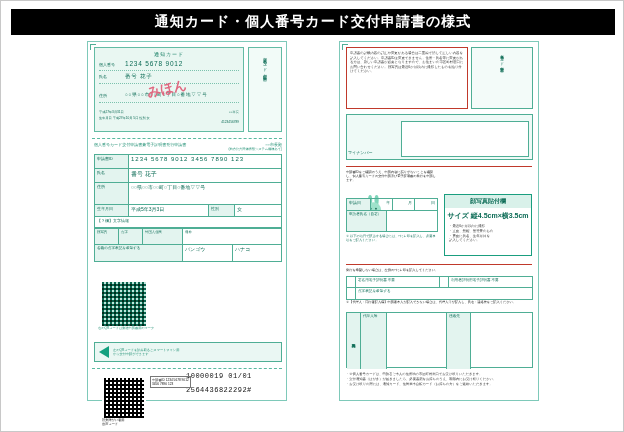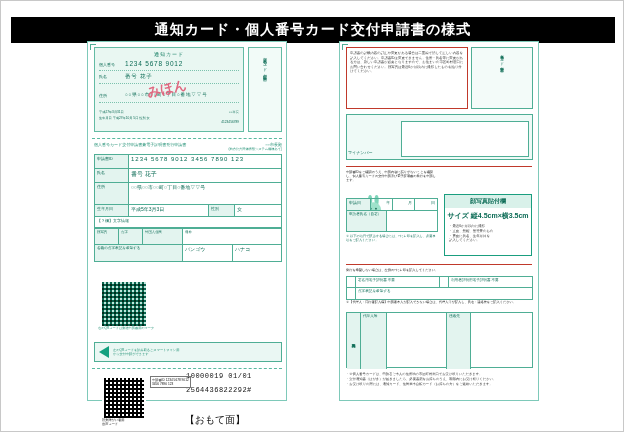--- a/index.html
+++ b/index.html
@@ -7,21 +7,21 @@
     width:624px;height:432px;
     background:#ffffff;
     font-family:"Liberation Sans", sans-serif;
     color:#111;
     overflow:hidden;
   }
   .page{position:relative;width:624px;height:432px;box-sizing:border-box;border:1px solid #c8c8c8;}
   .title-bar{
     position:absolute;left:10px;top:8px;width:604px;height:26px;
     background:#000;color:#fff;display:flex;align-items:center;justify-content:center;
-    font-size:14px;font-weight:bold;letter-spacing:1px;margin-top:8px;
+    font-size:14px;font-weight:bold;letter-spacing:1px;
   }
   .cards{position:absolute;left:0;top:40px;width:624px;height:382px;}
   .card-wrap{position:absolute;top:0;}
   .card-wrap.front{left:86px;}
   .card-wrap.back{left:338px;}
   .caption{
     position:absolute;width:200px;text-align:center;font-size:10px;top:372px;
   }
   .caption.front{left:28px;}
   .caption.back{left:280px;}
@@ -235,21 +235,20 @@
         <div class="tiny" style="position:absolute;left:14px;top:376px;white-space:pre-line;">視覚障がい者用
 音声コード</div>
 
         <div class="ocr" style="left:98px;top:330px;text-align:right;">10000019 01/01</div>
         <div class="ocr" style="left:98px;top:344px;">2564436822292#</div>
         <div class="tiny" style="position:absolute;left:62px;top:334px;white-space:pre-line;border:0.5px solid #777;padding:1px;">申請書ID  1234 5678 9012
       3456 7890 123</div>
 
         <div class="cut-mark" style="left:2px;top:2px;"></div>
       </div>
-      <div class="caption front">【おもて面】</div>
     </div>
 
     <div class="card-wrap back">
       <div class="sheet back">
 
         <div class="b-note">申請書の記載内容の訂正や変更がある場合は二重線で消して正しい内容を記入してください。申請書IDは変更できません。住所・氏名等に変更がある方は、新しい申請書が必要となりますので、お住まいの市区町村窓口にお問い合わせください。顔写真は最近6か月以内に撮影したものを貼り付けてください。</div>
 
         <div class="b-side">
           <span>個人番号カード交付申請書</span>
         </div>

